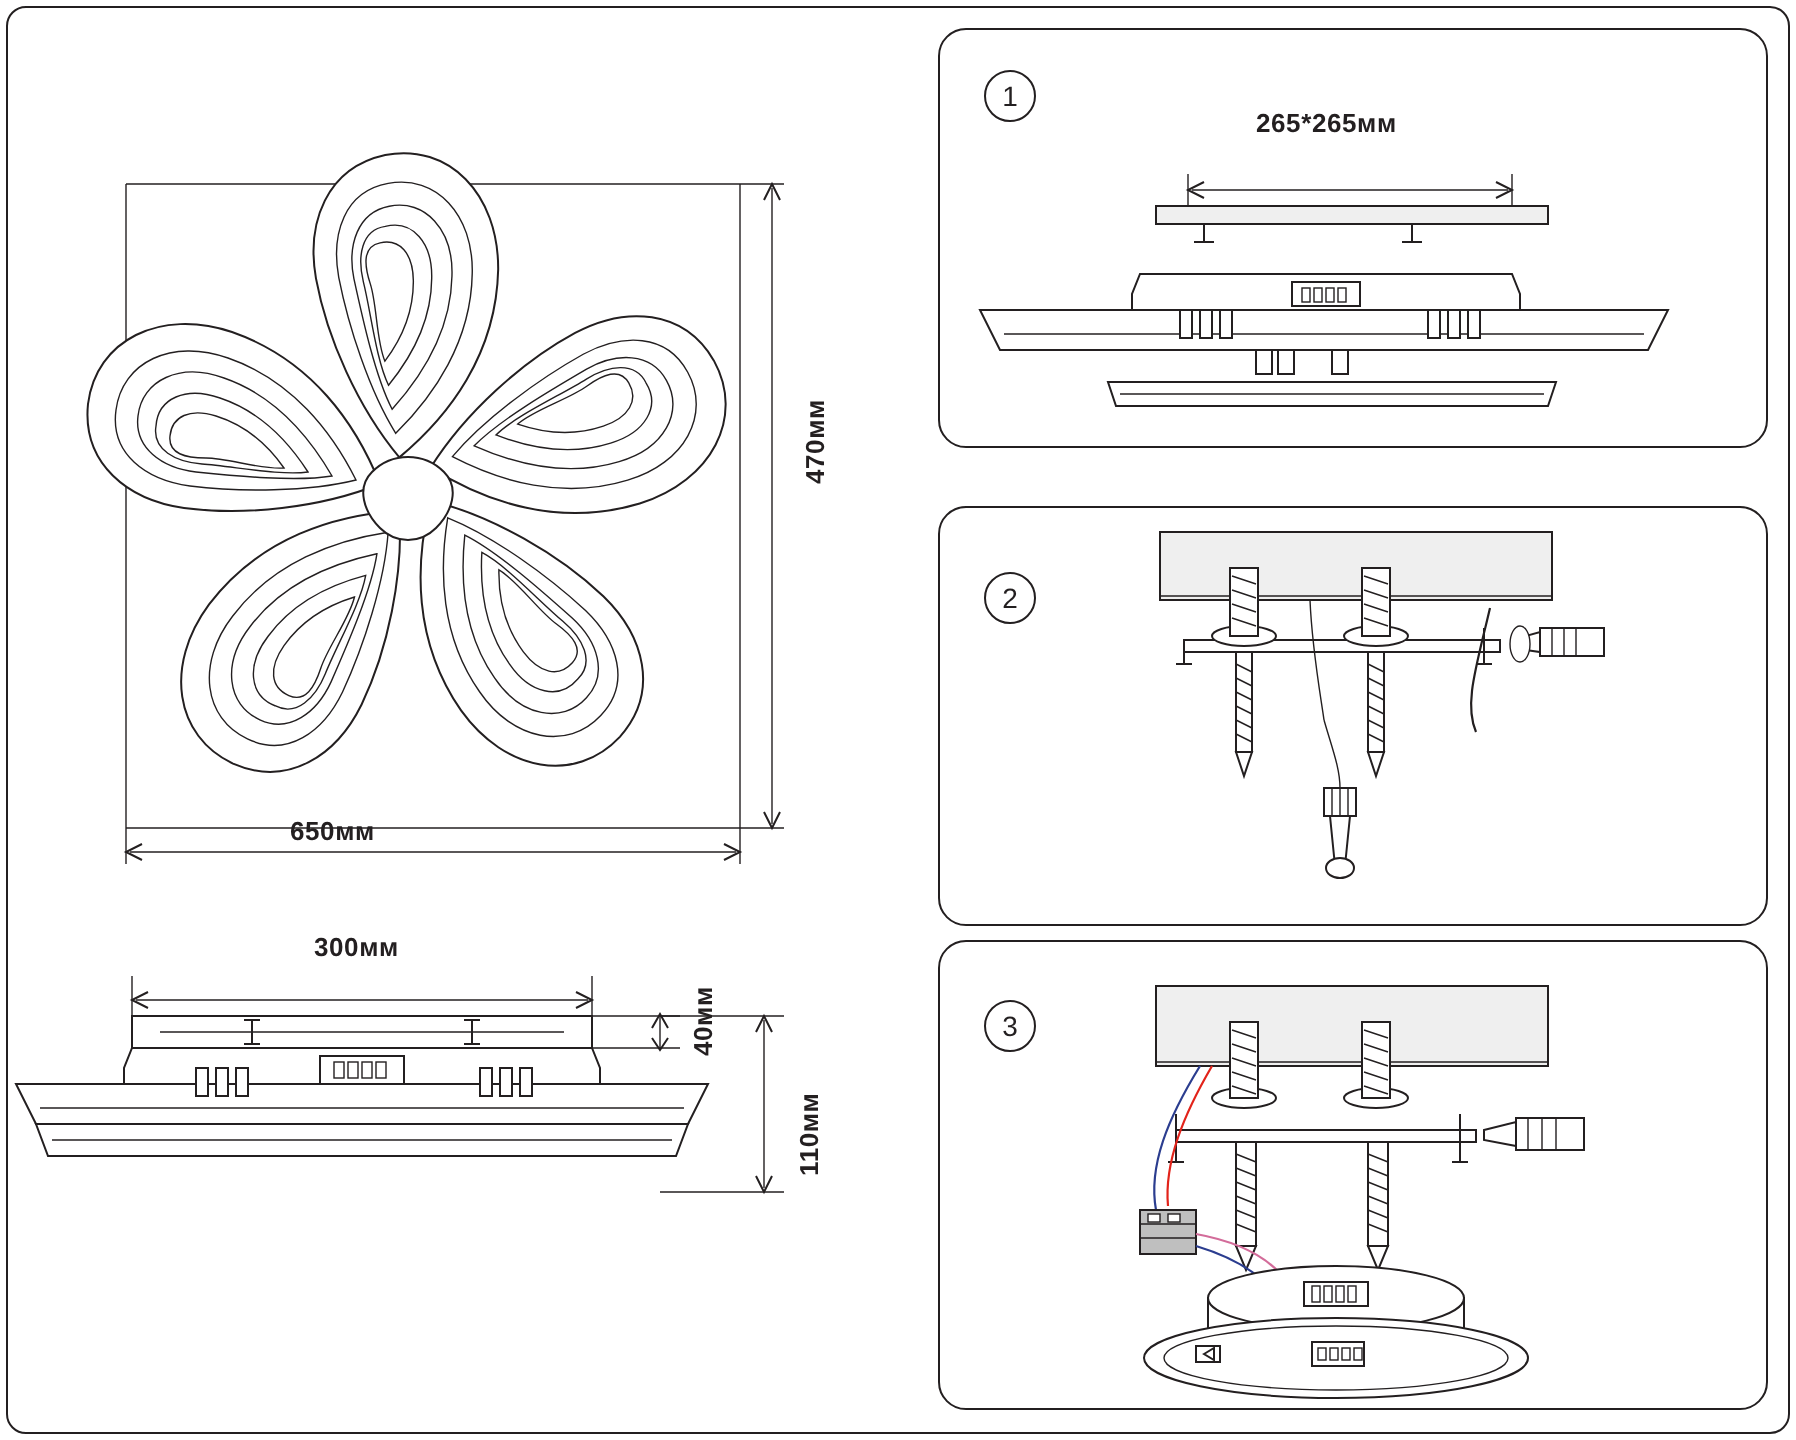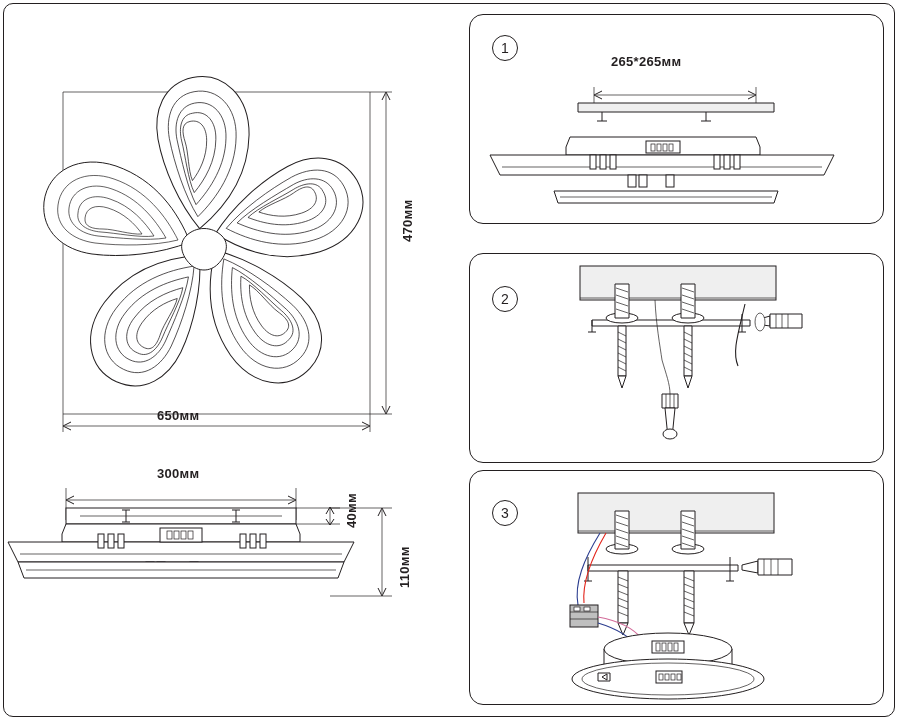--- a/index.html
+++ b/index.html
@@ -146,21 +146,21 @@
             <path class="ln-thin" d="M4 -38 C 23 -49 44 -66 53 -92 C 61 -114 52 -133 34 -135 C 18 -137 8 -123 6 -106 C 4 -86 1 -56 4 -38 Z"></path>
             <path class="ln-thin" d="M6 -50 C 20 -59 36 -73 43 -94 C 49 -111 43 -125 29 -126 C 17 -128 11 -116 10 -103 C 9 -88 4 -64 6 -50 Z"></path>
             <path class="ln-thin" d="M8 -62 C 18 -69 29 -80 34 -96 C 38 -109 34 -118 24 -119 C 15 -120 13 -111 13 -101 C 13 -90 7 -73 8 -62 Z"></path>
           </g>
         </g>
 
         <path class="ln fill-w" d="M-18 -6 C -8 -16 8 -16 18 -6 C 26 2 22 14 14 22 C 6 30 -6 30 -14 22 C -22 14 -26 2 -18 -6 Z"></path>
       </g>
     </svg>
   </div>
-  <div class="dim-label" style="left:157px;top:408px;text-align:right;">650мм</div>
+  <div class="dim-label" style="left:145px;top:408px;text-align:right;">650мм</div>
   <div class="dim-label vert" style="left:400px;top:242px;">470мм</div>
 
   <div style="position:absolute;left:0px;top:462px;width:460px;height:250px;">
     <svg width="460" height="250" viewBox="0 0 460 250">
 
       <g>
         <path class="ln-thin" d="M66 26 L66 58"></path>
         <path class="ln-thin" d="M296 26 L296 58"></path>
         <path class="ln-thin" d="M68 38 L294 38"></path>
         <path class="ln" d="M74 34 L66 38 L74 42"></path>
@@ -215,21 +215,21 @@
         <path class="ln-thin" d="M26 108 L336 108"></path>
       </g>
     </svg>
   </div>
   <div class="dim-label" style="left:157px;top:466px;">300мм</div>
   <div class="dim-label vert" style="left:344px;top:528px;">40мм</div>
   <div class="dim-label vert" style="left:397px;top:588px;">110мм</div>
 
   <div class="panel" id="panel-1">
     <div class="step-badge" style="left:22px;top:20px;">1</div>
-    <div class="dim-label" style="left:141px;top:39px;text-align:center;">265*265мм</div>
+    <div class="dim-label" style="left:158px;top:39px;text-align:center;">265*265мм</div>
     <svg width="413" height="208" viewBox="0 0 413 208" style="position:absolute;left:0;top:0;">
       <g>
 
         <path class="ln-thin" d="M124 72 L124 88"></path>
         <path class="ln-thin" d="M286 72 L286 88"></path>
         <path class="ln-thin" d="M126 80 L284 80"></path>
         <path class="ln" d="M132 76 L124 80 L132 84"></path>
         <path class="ln" d="M278 76 L286 80 L278 84"></path>
 
         <path class="ln fill-g" d="M108 88 L304 88 L304 97 L108 97 Z"></path>

